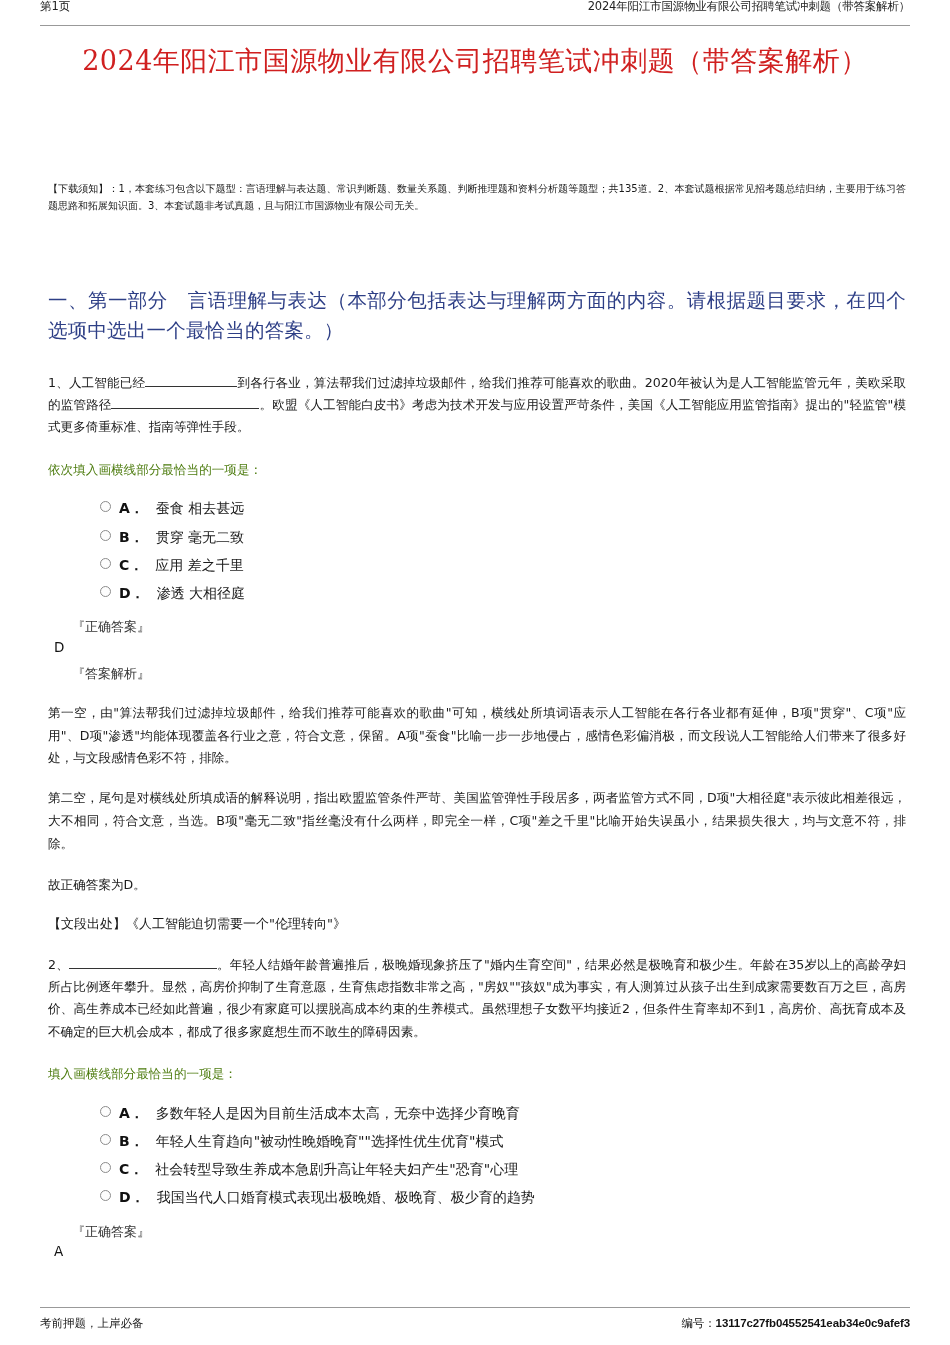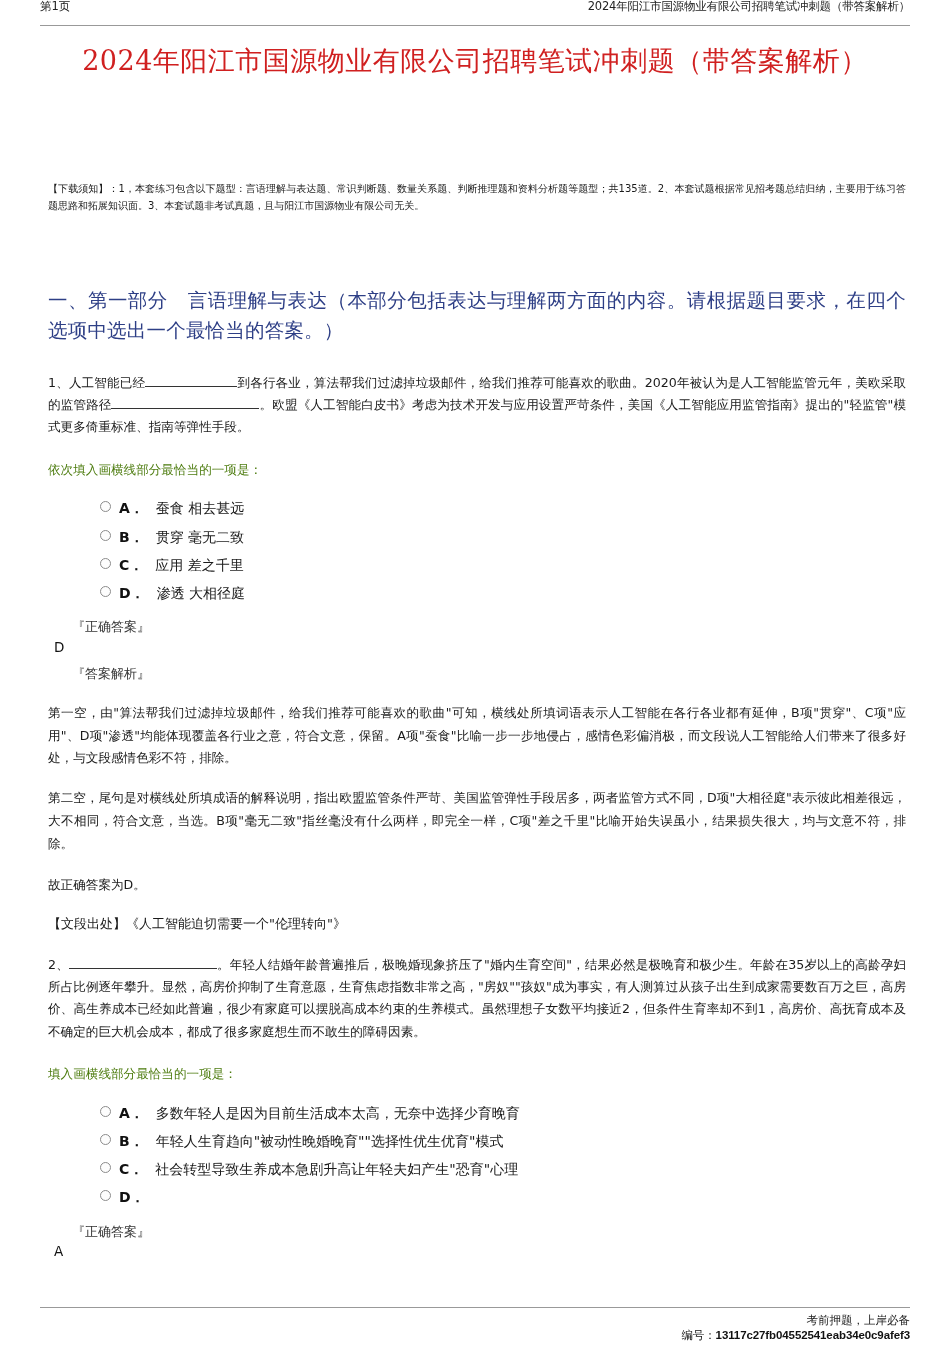--- a/index.html
+++ b/index.html
@@ -199,21 +199,20 @@
     bottom: 14px;
     left: 40px;
     right: 40px;
     height: 24px;
     display: flex;
     align-items: flex-end;
     justify-content: space-between;
     border-top: 1px solid #999999;
     padding-top: 5px;
     box-sizing: border-box;
-    flex-direction: column;
   }
   .footer-left {
     font-size: 11.5px;
     color: #222222;
   }
   .footer-right {
     font-size: 11.5px;
     color: #111111;
     letter-spacing: -0.1px;
   }
@@ -296,20 +295,21 @@
           <span class="opt-text">年轻人生育趋向"被动性晚婚晚育""选择性优生优育"模式</span>
         </li>
         <li class="option">
           <span class="radio"></span>
           <span class="opt-letter">C．</span>
           <span class="opt-text">社会转型导致生养成本急剧升高让年轻夫妇产生"恐育"心理</span>
         </li>
         <li class="option">
           <span class="radio"></span>
           <span class="opt-letter">D．</span>
+          <span class="opt-text">我国当代人口婚育模式表现出极晚婚、极晚育、极少育的趋势</span>
         </li>
       </ul>
 
       <p class="ans-label">『正确答案』</p>
       <p class="ans-value">A</p>
     </div>
 
   </div>
 
   <div class="footer">

